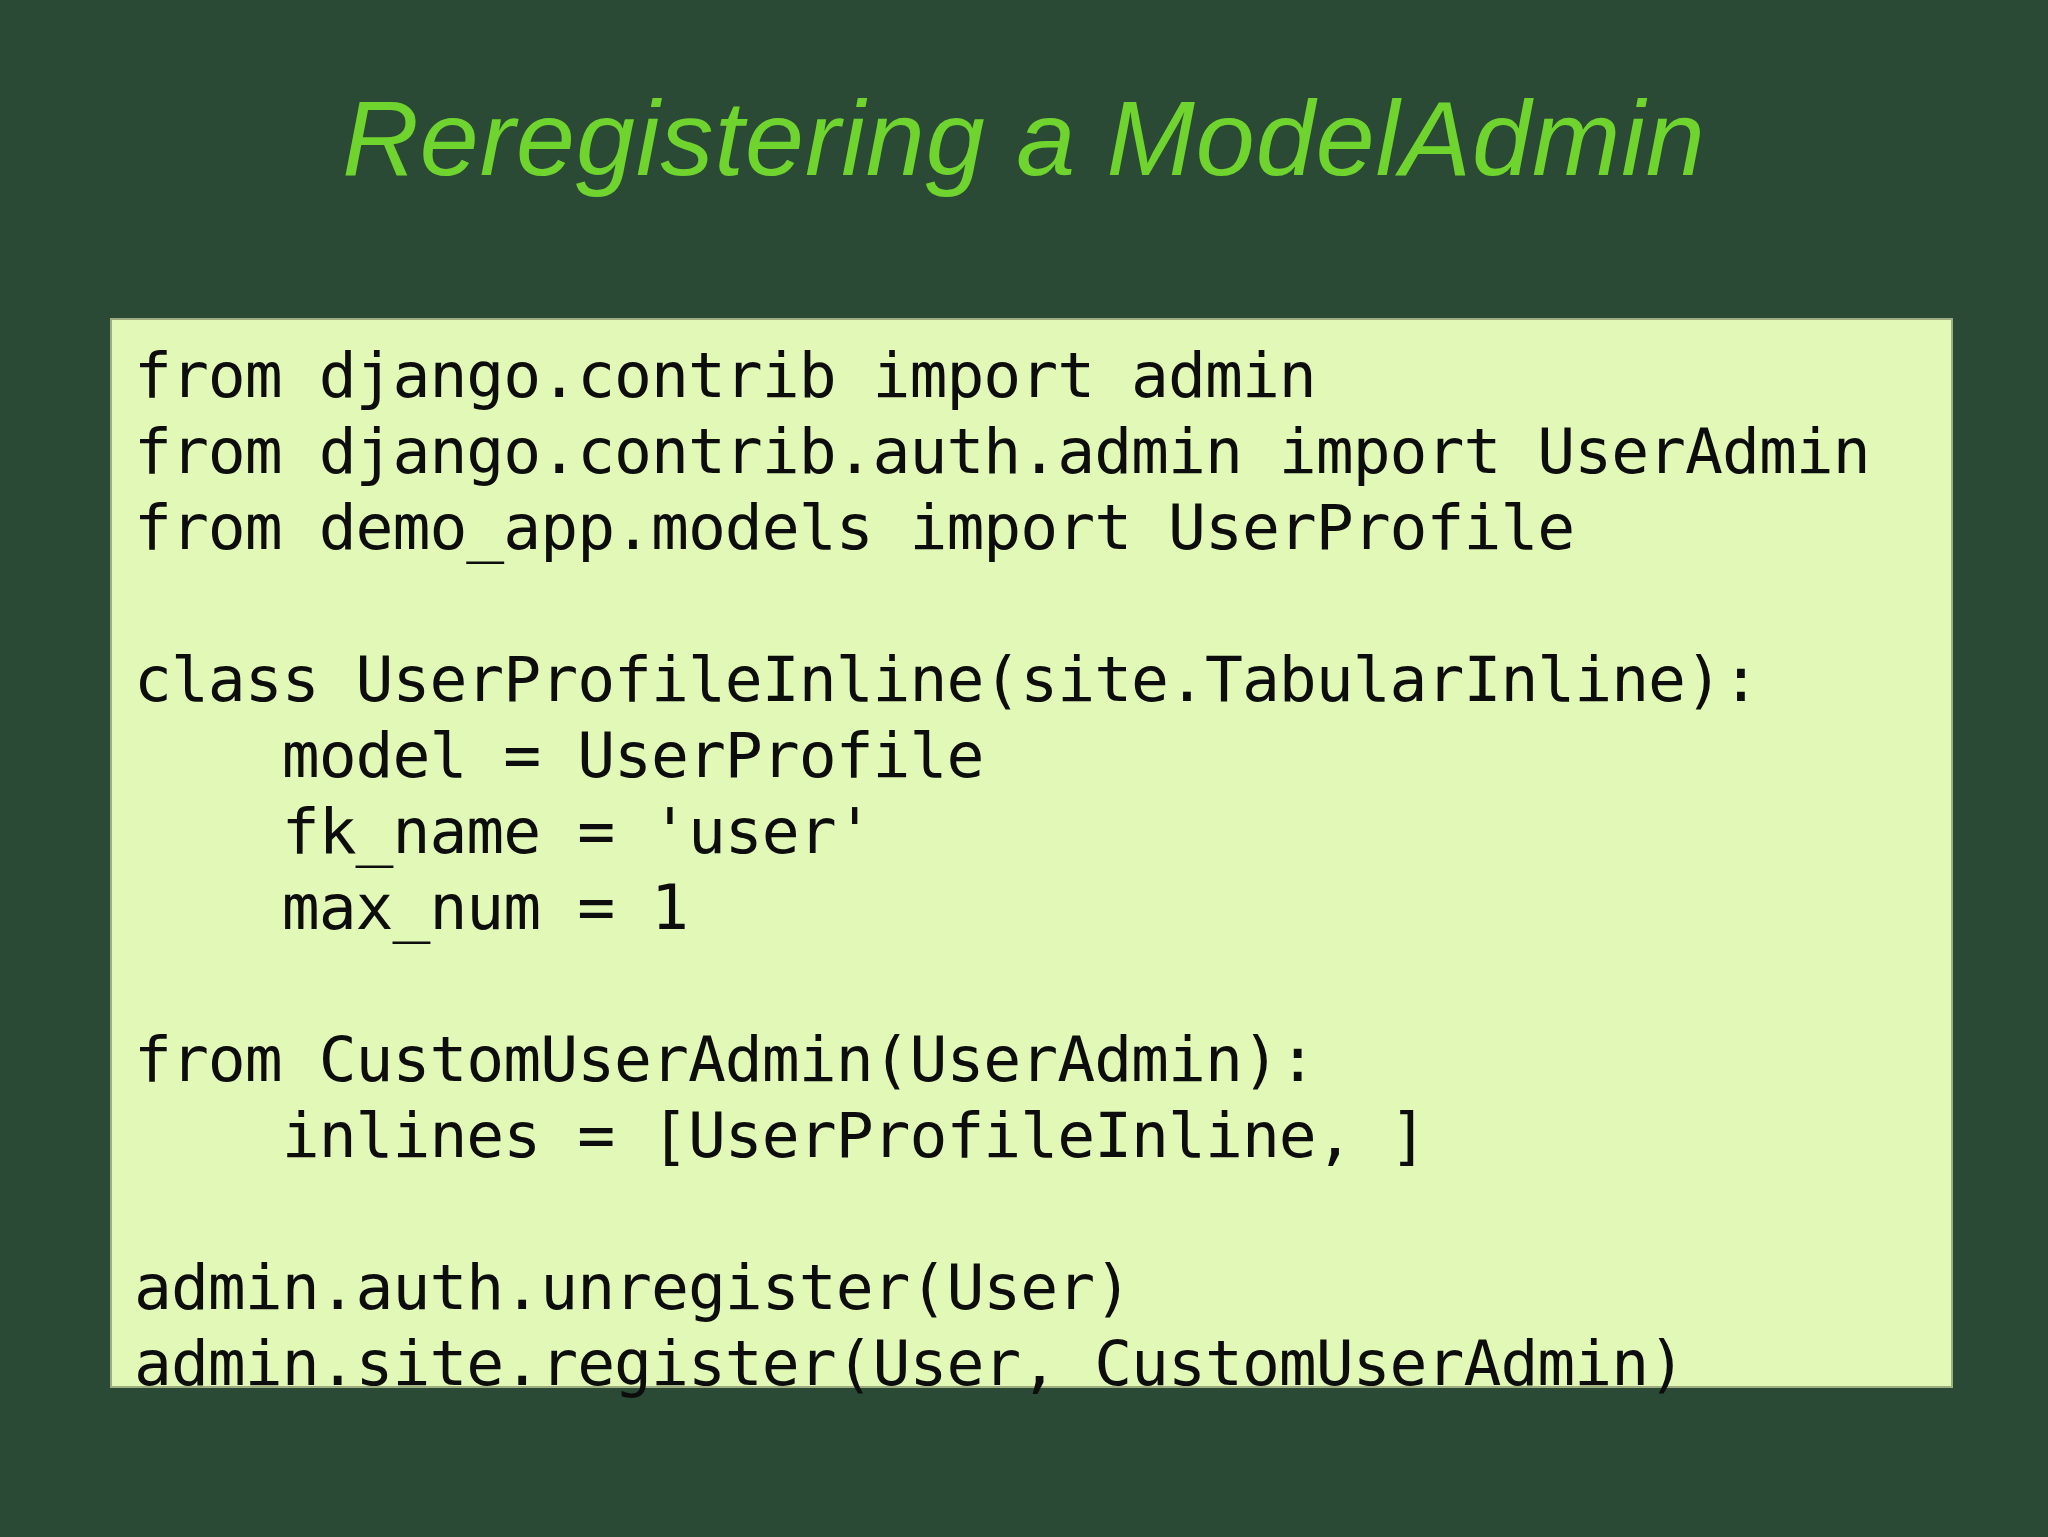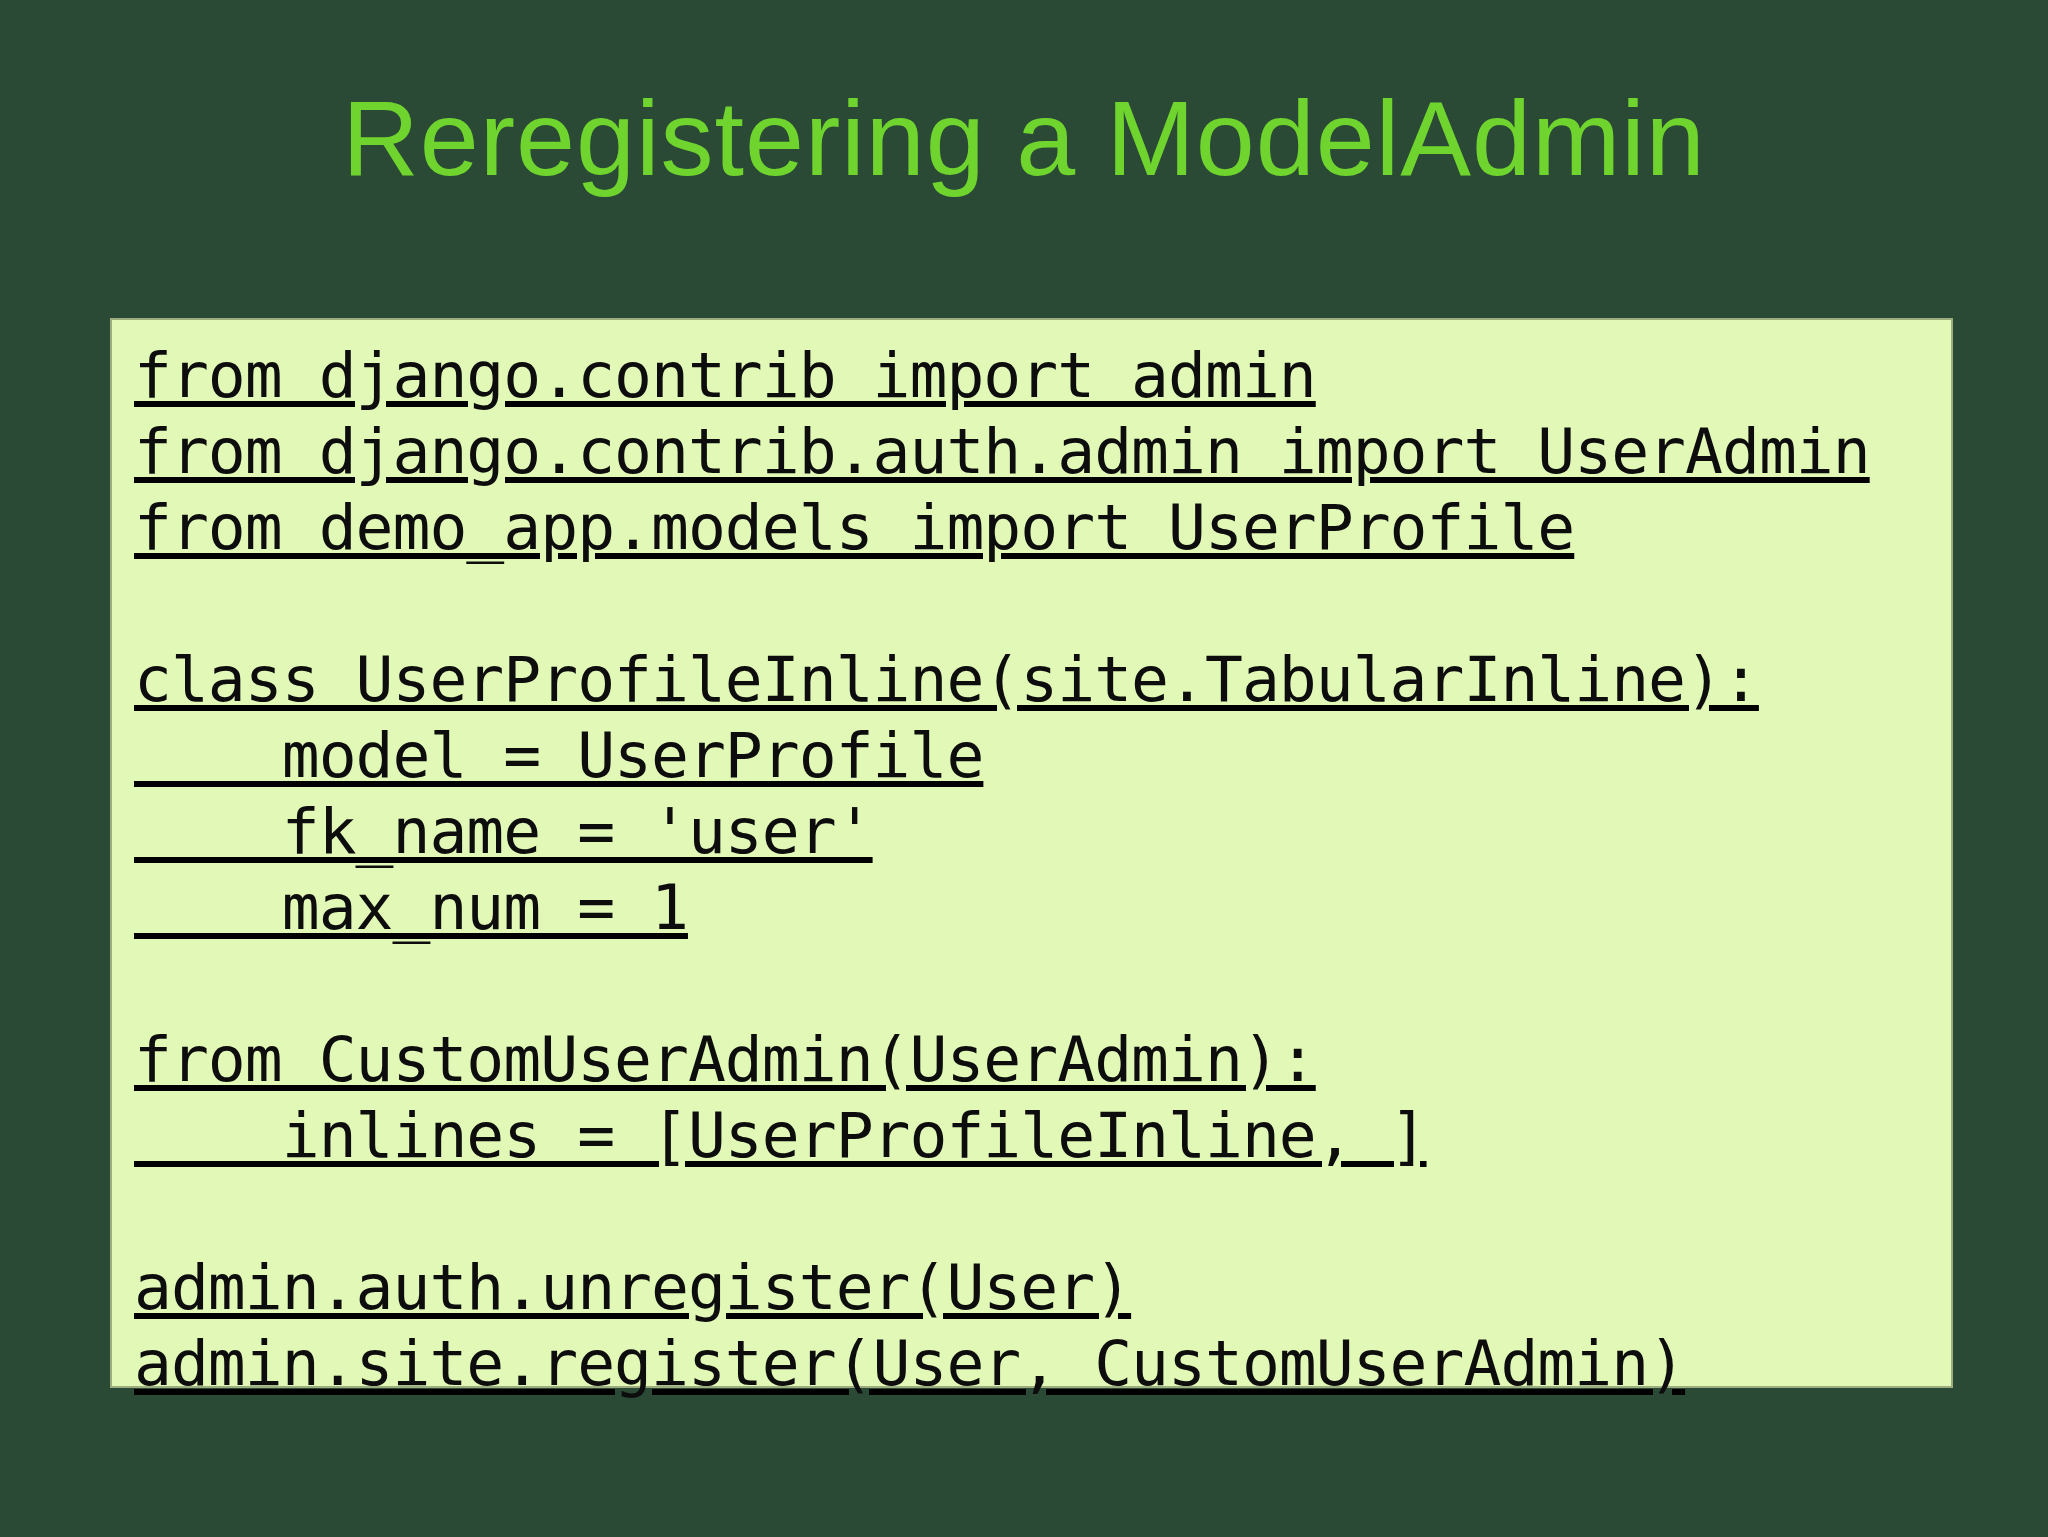--- a/index.html
+++ b/index.html
@@ -21,32 +21,32 @@
     left: 0;
     width: 100%;
     margin: 0;
     text-align: center;
     font-family: "Liberation Sans", sans-serif;
     font-weight: 400;
     font-size: 106px;
     letter-spacing: 1px;
     color: #70d42f;
     line-height: 1.15;
+    font-style: italic;
   }
   .code-box {
     position: absolute;
     left: 110px;
     top: 318px;
     width: 1843px;
     height: 1070px;
     box-sizing: border-box;
     background: #e1f8b7;
     border: 2px solid rgba(0, 0, 0, 0.30);
     padding: 18px 7px 0 22px;
-    text-decoration: underline;
   }
   .code-line {
     font-family: "DejaVu Sans Mono", "Liberation Mono", monospace;
     font-size: 63px;
     line-height: 76px;
     min-height: 76px;
     color: #0d0d0d;
     white-space: pre;
     letter-spacing: -1px;
   }

